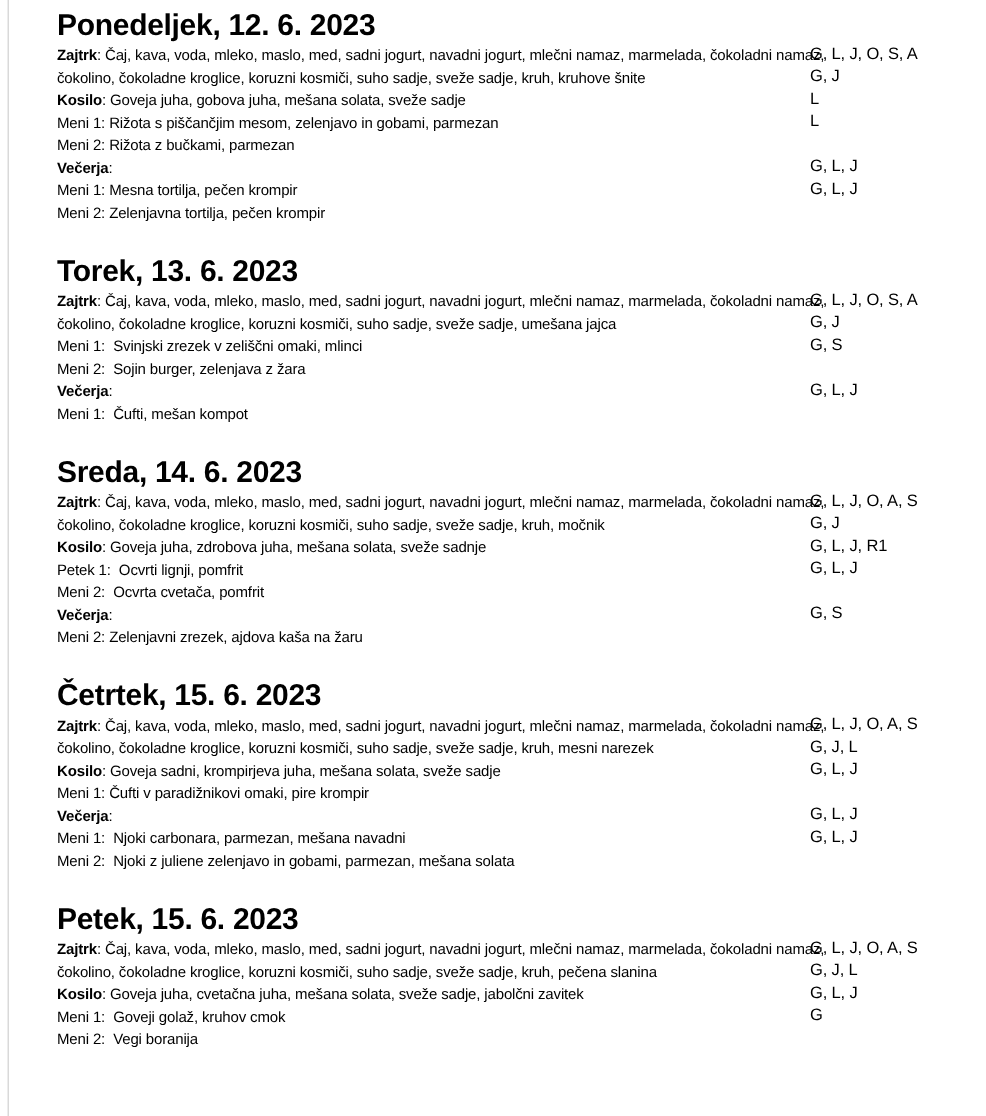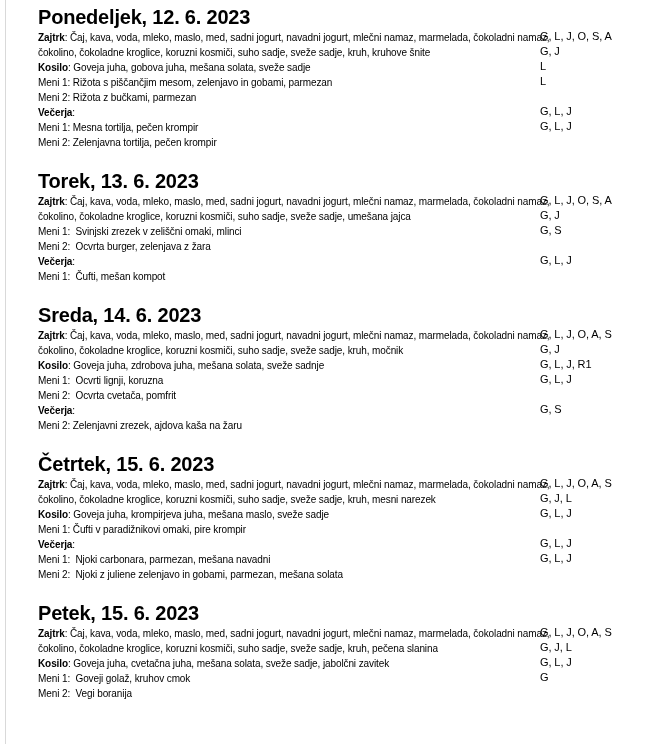--- a/index.html
+++ b/index.html
@@ -107,21 +107,21 @@
       <div class="row">
         <div class="row-text"><span class="b">Zajtrk</span><span>: Čaj, kava, voda, mleko, maslo, med, sadni jogurt, navadni jogurt, mlečni namaz, marmelada, čokoladni namaz,
 čokolino, čokoladne kroglice, koruzni kosmiči, suho sadje, sveže sadje, umešana jajca</span></div>
         <div class="row-allergens">G, L, J, O, S, A</div>
       </div>
       <div class="row">
         <div class="row-text"><span>Meni 1:  Svinjski zrezek v zeliščni omaki, mlinci</span></div>
         <div class="row-allergens">G, J</div>
       </div>
       <div class="row">
-        <div class="row-text"><span>Meni 2:  Ocvrta burger, zelenjava z žara</span></div>
+        <div class="row-text"><span>Meni 2:  Sojin burger, zelenjava z žara</span></div>
         <div class="row-allergens">G, S</div>
       </div>
       <div class="row">
         <div class="row-text"><span class="b">Večerja</span><span>:</span></div>
       </div>
       <div class="row">
         <div class="row-text"><span>Meni 1:  Čufti, mešan kompot</span></div>
         <div class="row-allergens">G, L, J</div>
       </div>
     </section>
@@ -130,21 +130,21 @@
       <div class="row">
         <div class="row-text"><span class="b">Zajtrk</span><span>: Čaj, kava, voda, mleko, maslo, med, sadni jogurt, navadni jogurt, mlečni namaz, marmelada, čokoladni namaz,
 čokolino, čokoladne kroglice, koruzni kosmiči, suho sadje, sveže sadje, kruh, močnik</span></div>
         <div class="row-allergens">G, L, J, O, A, S</div>
       </div>
       <div class="row">
         <div class="row-text"><span class="b">Kosilo</span><span>: Goveja juha, zdrobova juha, mešana solata, sveže sadnje</span></div>
         <div class="row-allergens">G, J</div>
       </div>
       <div class="row">
-        <div class="row-text"><span>Meni 1:  Ocvrti lignji, koruzna</span></div>
+        <div class="row-text"><span>Petek 1:  Ocvrti lignji, pomfrit</span></div>
         <div class="row-allergens">G, L, J, R1</div>
       </div>
       <div class="row">
         <div class="row-text"><span>Meni 2:  Ocvrta cvetača, pomfrit</span></div>
         <div class="row-allergens">G, L, J</div>
       </div>
       <div class="row">
         <div class="row-text"><span class="b">Večerja</span><span>:</span></div>
       </div>
       <div class="row">
@@ -153,21 +153,21 @@
       </div>
     </section>
     <section class="day">
       <h2 class="day-title">Četrtek, 15. 6. 2023</h2>
       <div class="row">
         <div class="row-text"><span class="b">Zajtrk</span><span>: Čaj, kava, voda, mleko, maslo, med, sadni jogurt, navadni jogurt, mlečni namaz, marmelada, čokoladni namaz,
 čokolino, čokoladne kroglice, koruzni kosmiči, suho sadje, sveže sadje, kruh, mesni narezek</span></div>
         <div class="row-allergens">G, L, J, O, A, S</div>
       </div>
       <div class="row">
-        <div class="row-text"><span class="b">Kosilo</span><span>: Goveja juha, krompirjeva juha, mešana maslo, sveže sadje</span></div>
+        <div class="row-text"><span class="b">Kosilo</span><span>: Goveja sadni, krompirjeva juha, mešana solata, sveže sadje</span></div>
         <div class="row-allergens">G, J, L</div>
       </div>
       <div class="row">
         <div class="row-text"><span>Meni 1: Čufti v paradižnikovi omaki, pire krompir</span></div>
         <div class="row-allergens">G, L, J</div>
       </div>
       <div class="row">
         <div class="row-text"><span class="b">Večerja</span><span>:</span></div>
       </div>
       <div class="row">

